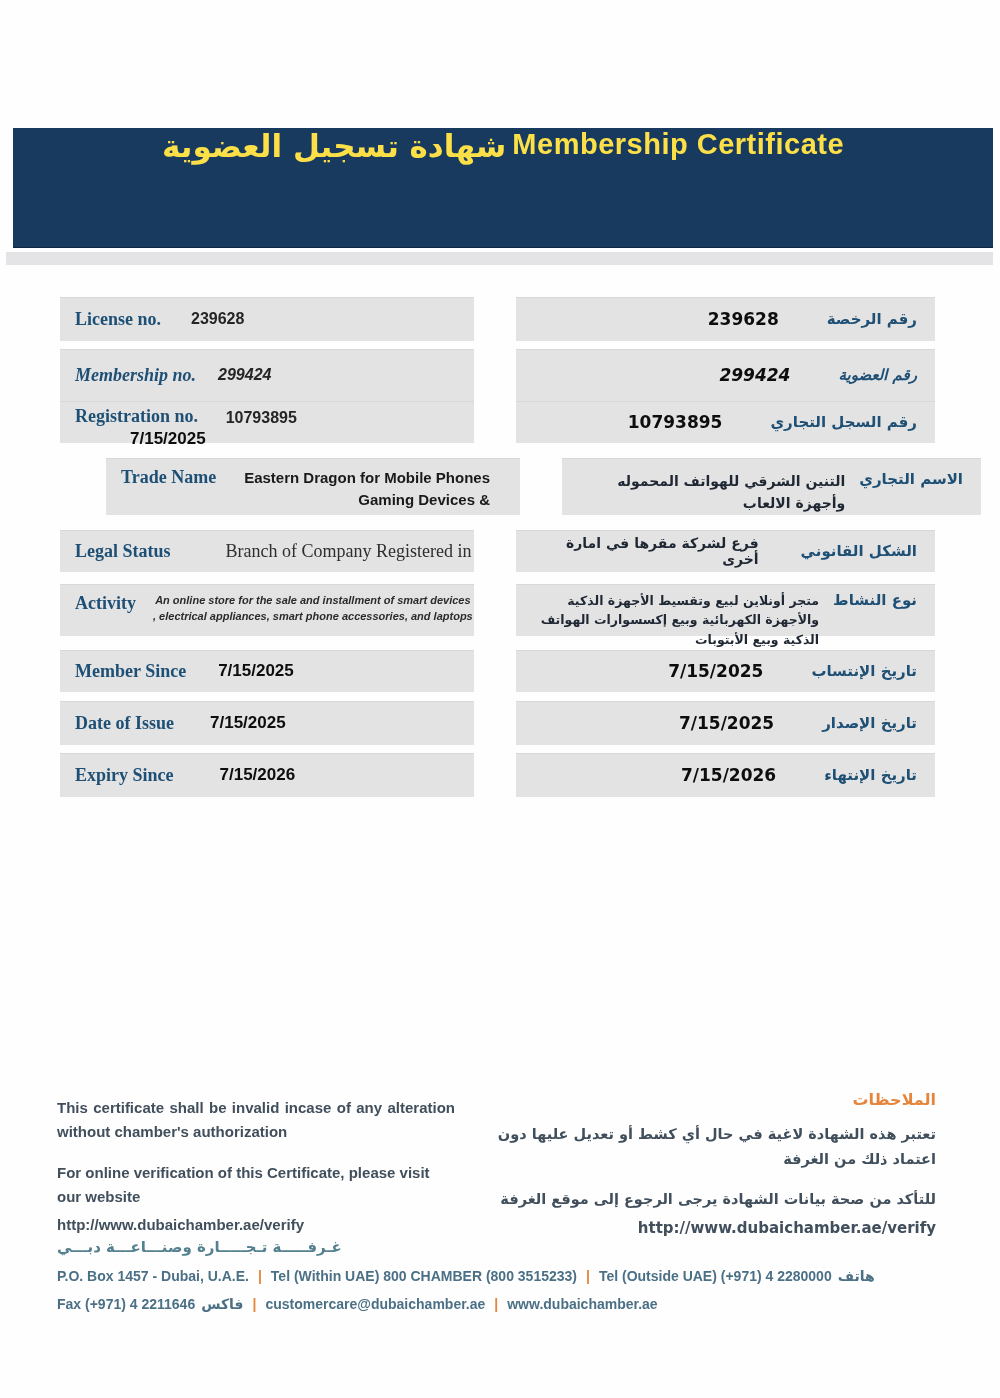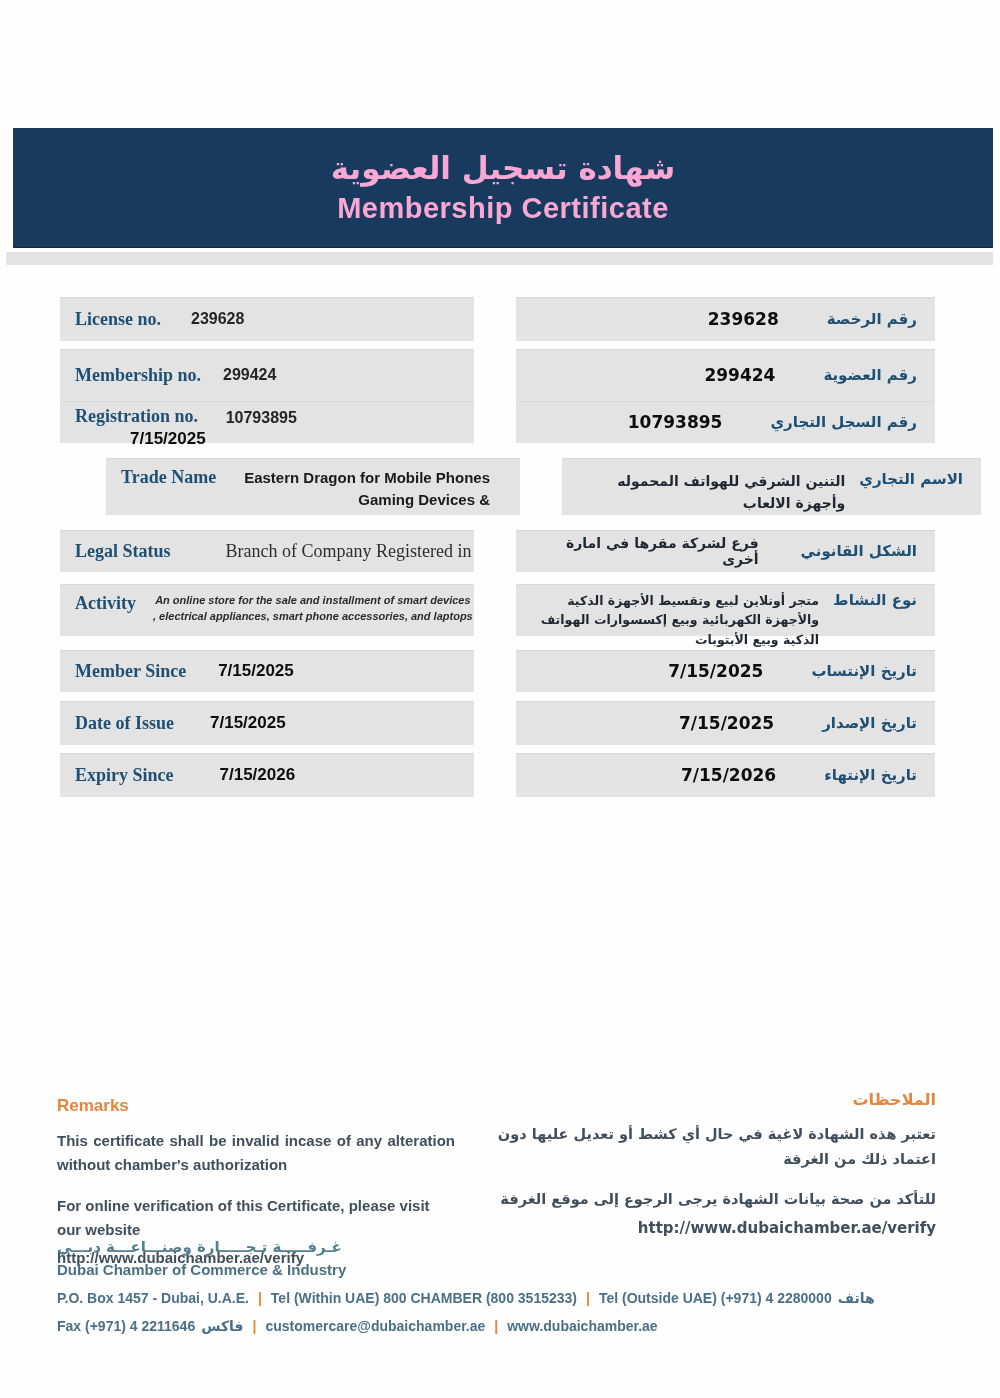--- a/index.html
+++ b/index.html
@@ -3,22 +3,22 @@
 <meta charset="utf-8">
 <style>
   html,body { margin:0; padding:0; background:#ffffff; }
   .page {
     position:relative; width:1000px; height:1398px; background:#fefefe;
     font-family:"Liberation Sans", sans-serif; overflow:hidden;
   }
   
   .header-band {
     position:absolute; left:13px; top:128px; width:980px; height:119px;
-    background:#173a5e; color:#f9a8d4; text-align:center;
-    display:flex; flex-direction:column; justify-content:center; gap:6px;
+    background:#173a5e; color:#fde047; text-align:center;
+    display:flex; flex-direction:row; justify-content:center; gap:6px;
     box-shadow:0 1px 0 #0e2740;
   }
   .title-ar { font-family:"DejaVu Sans", sans-serif; font-size:31px; font-weight:700; letter-spacing:1px; }
   .title-en { font-size:29px; font-weight:700; letter-spacing:0.5px; }
   .gray-strip { position:absolute; left:6px; top:252px; width:987px; height:13px; background:#e4e4e6; }
 
   
   .row { position:absolute; left:0; width:1000px; }
   .bar { position:absolute; background:#e3e3e4; box-shadow:inset 0 1px 0 #d8d8d9; }
   .bar-left  { left:60px;  width:414px; height:100%; display:flex; align-items:center; padding:0 0 0 15px; box-sizing:border-box; }
@@ -87,21 +87,21 @@
     <div class="bar bar-left">
       <span class="lbl-en">License no.</span>
       <span class="val-en">239628</span>
     </div>
     <div class="bar bar-right">
       <span class="lbl-ar">رقم الرخصة</span>
       <span class="val-ar val-date">239628</span>
     </div>
   </div>
 
-  <div class="row" style="top:349px;height:52px;">
+  <div class="row" style="top:349px;height:52px;font-style:italic;">
     <div class="bar bar-left">
       <span class="lbl-en">Membership no.</span>
       <span class="val-en" style="margin-left:22px;">299424</span>
     </div>
     <div class="bar bar-right">
       <span class="lbl-ar">رقم العضوية</span>
       <span class="val-ar val-date">299424</span>
     </div>
   </div>
 
@@ -185,36 +185,34 @@
       <span class="lbl-en">Expiry Since</span>
       <span class="val-en val-date" style="margin-left:46px;">7/15/2026</span>
     </div>
     <div class="bar bar-right">
       <span class="lbl-ar">تاريخ الإنتهاء</span>
       <span class="val-ar val-date">7/15/2026</span>
     </div>
   </div>
 
   <div class="remarks-en">
-    <div class="remarks-head">Remarks</div>
     <p>This certificate shall be invalid incase of any alteration without chamber's authorization</p>
     <p class="no-just">For online verification of this Certificate, please visit our website</p>
     <div class="verify-url">http://www.dubaichamber.ae/verify</div>
   </div>
 
   <div class="remarks-ar">
     <div class="remarks-head">الملاحظات</div>
     <p>تعتبر هذه الشهادة لاغية في حال أي كشط أو تعديل عليها دون اعتماد ذلك من الغرفة</p>
     <p style="margin-bottom:4px;">للتأكد من صحة بيانات الشهادة يرجى الرجوع إلى موقع الغرفة</p>
     <div class="verify-url">http://www.dubaichamber.ae/verify</div>
   </div>
 
   <div class="footer">
     <div class="logo-ar">غـرفـــــة تـجـــــارة وصنـــاعـــة دبـــي</div>
-    <div class="logo-en">Dubai Chamber of Commerce &amp; Industry</div>
     <div class="contact-line">
       <span>P.O. Box 1457 - Dubai, U.A.E.</span><span class="sep">|</span><span>Tel (Within UAE) 800 CHAMBER (800 3515233)</span><span class="sep">|</span><span>Tel (Outside UAE) (+971) 4 2280000</span><span class="ar">هاتف</span>
     </div>
     <div class="contact-line">
       <span>Fax (+971) 4 2211646</span><span class="ar">فاكس</span><span class="sep">|</span><span>customercare@dubaichamber.ae</span><span class="sep">|</span><span>www.dubaichamber.ae</span>
     </div>
   </div>
 
 </div>
 

